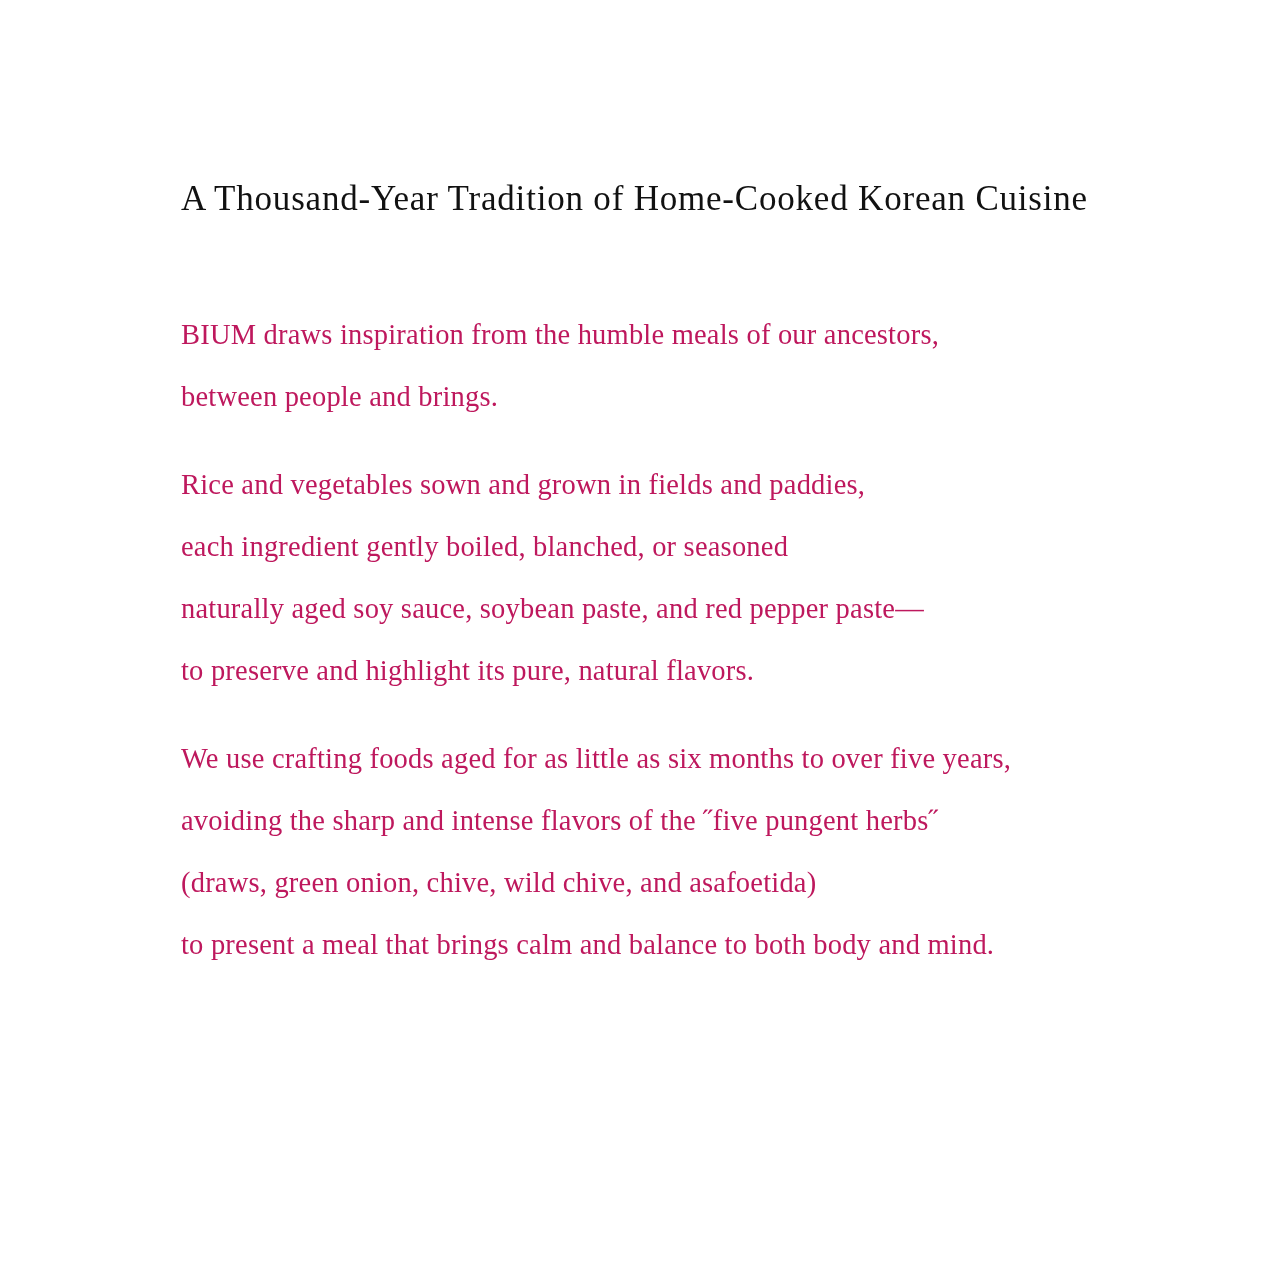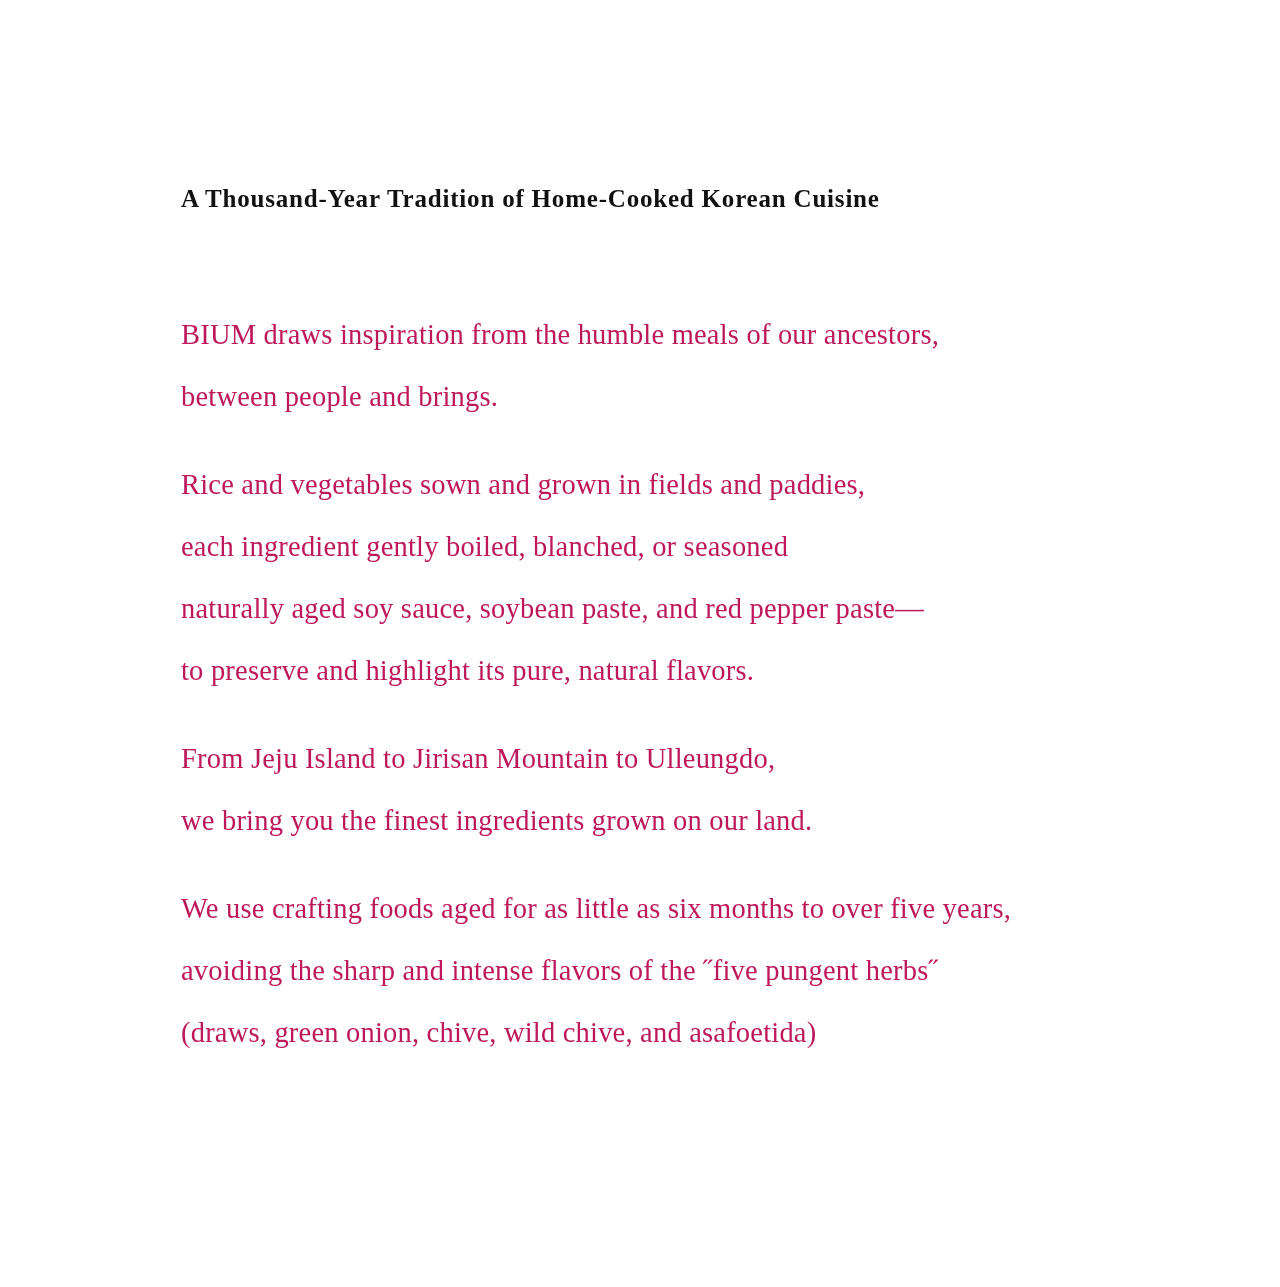--- a/index.html
+++ b/index.html
@@ -13,22 +13,22 @@
     height: 1287px;
     background: #ffffff;
     overflow: hidden;
     font-family: "Liberation Serif", "DejaVu Serif", serif;
     color: #1f1f1f;
   }
   .content {
     padding: 180px 80px 0 181px;
   }
   .doc-title {
-    font-size: 25px;
-    font-weight: 700;
+    font-size: 35px;
+    font-weight: 400;
     letter-spacing: 0.8px;
     color: #111111;
     line-height: 38px;
     margin: 0 0 86px 0;
   }
   .paragraph {
     margin: 0 0 26px 0;
   }
   .text-line {
     font-size: 28.5px;
@@ -51,25 +51,22 @@
       <div class="text-line">between people and brings.</div>
     </div>
 
     <div class="paragraph">
       <div class="text-line">Rice and vegetables sown and grown in fields and paddies,</div>
       <div class="text-line">each ingredient gently boiled, blanched, or seasoned</div>
       <div class="text-line">naturally aged soy sauce, soybean paste, and red pepper paste—</div>
       <div class="text-line">to preserve and highlight its pure, natural flavors.</div>
     </div>
 
-    <div class="paragraph">
-      <div class="text-line">From Jeju Island to Jirisan Mountain to Ulleungdo,</div>
-      <div class="text-line">we bring you the finest ingredients grown on our land.</div>
-    </div>
 
     <div class="paragraph">
       <div class="text-line">We use crafting foods aged for as little as six months to over five years,</div>
       <div class="text-line">avoiding the sharp and intense flavors of the ˝five pungent herbs˝</div>
       <div class="text-line">(draws, green onion, chive, wild chive, and asafoetida)</div>
+      <div class="text-line">to present a meal that brings calm and balance to both body and mind.</div>
     </div>
 
   </div>
 </div>
 
 </body></html>

